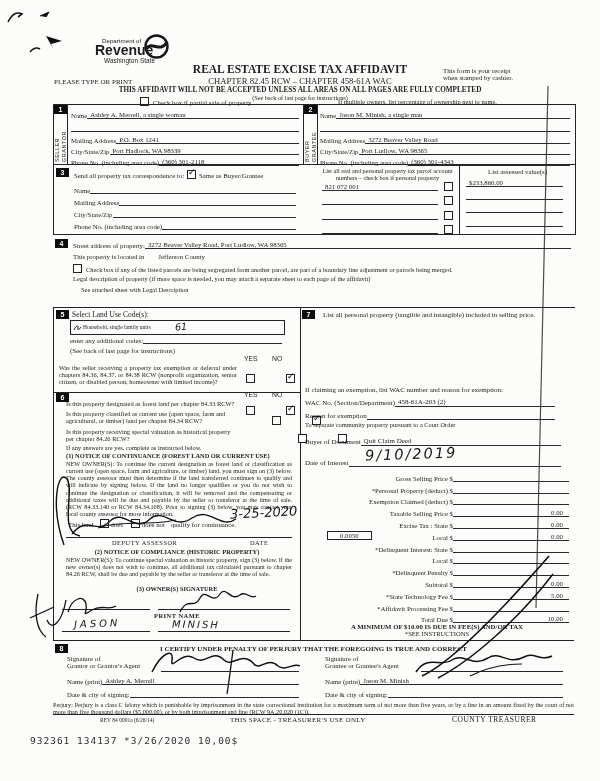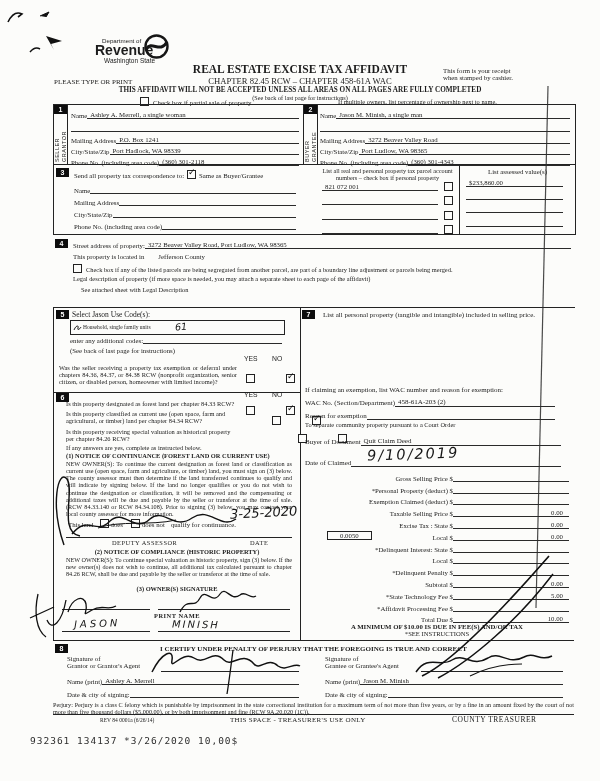--- a/index.html
+++ b/index.html
@@ -208,21 +208,21 @@
           <span class="mk"></span>
         </span>
       <span style="margin-left:4px;">Check box if any of the listed parcels are being segregated from another parcel, are part of a boundary line adjustment or parcels being merged.</span>
     </div>
     <div class="abs t64" style="left:20px;top:38px;">Legal description of property (if more space is needed, you may attach a separate sheet to each page of the affidavit)</div>
     <div class="abs t64" style="left:28px;top:49px;">See attached sheet with Legal Description</div>
   </div>
 
   <div class="abs box" style="left:53px;top:307px;width:246px;height:84px;">
     <div class="tab abs" style="left:2px;top:2px;">5</div>
-    <div class="abs t75" style="left:18px;top:2px;">Select Jason Use Code(s):</div>
+    <div class="abs t75" style="left:18px;top:2px;">Select Land Use Code(s):</div>
     <div class="abs" style="left:16px;top:12px;width:213px;height:13px;border:1px solid #232323;">
       <svg class="abs" style="left:2px;top:3px;" width="9" height="8" viewBox="0 0 9 8">
         <path d="M1,6 C3,1 6,1 5,4 C4,7 7,5 8,3" fill="none" stroke="#222" stroke-width="1"></path>
       </svg>
       <span class="abs t55" style="left:12px;top:3px;">Household, single family units</span>
       <span class="abs hand" style="left:104px;top:0px;font-size:9.5px;transform:rotate(-4deg);">61</span>
     </div>
     <div class="abs row t68" style="left:16px;top:28px;width:212px;">
       <span class="lbl">enter any additional codes:</span>
       <span class="fl"></span>
@@ -300,21 +300,21 @@
       <span class="lbl">Reason for exemption</span>
       <span class="fl"></span>
     </div>
     <div class="abs t64" style="left:6px;top:113px;">To separate community property pursuant to a Court Order</div>
 
     <div class="abs row t7" style="left:6px;top:129px;width:256px;">
       <span class="lbl">Buyer of Document</span>
       <span class="fl"><span>Quit Claim Deed</span></span>
     </div>
     <div class="abs row t7" style="left:6px;top:144px;width:256px;">
-      <span class="lbl">Date of Claimed</span>
+      <span class="lbl">Date of Interest</span>
       <span class="fl" style="position:relative;height:14px;">
         <span class="hand abs" style="left:16px;top:-6px;font-size:14.5px;letter-spacing:2px;transform:rotate(-2deg);">9/10/2019</span>
       </span>
     </div>
 
     <div class="abs" style="left:2px;top:162px;width:268px;">
       <div class="mrow">
         <span class="mlabel">Gross Selling Price $</span>
         <span class="mline"><span></span></span>
       </div>

